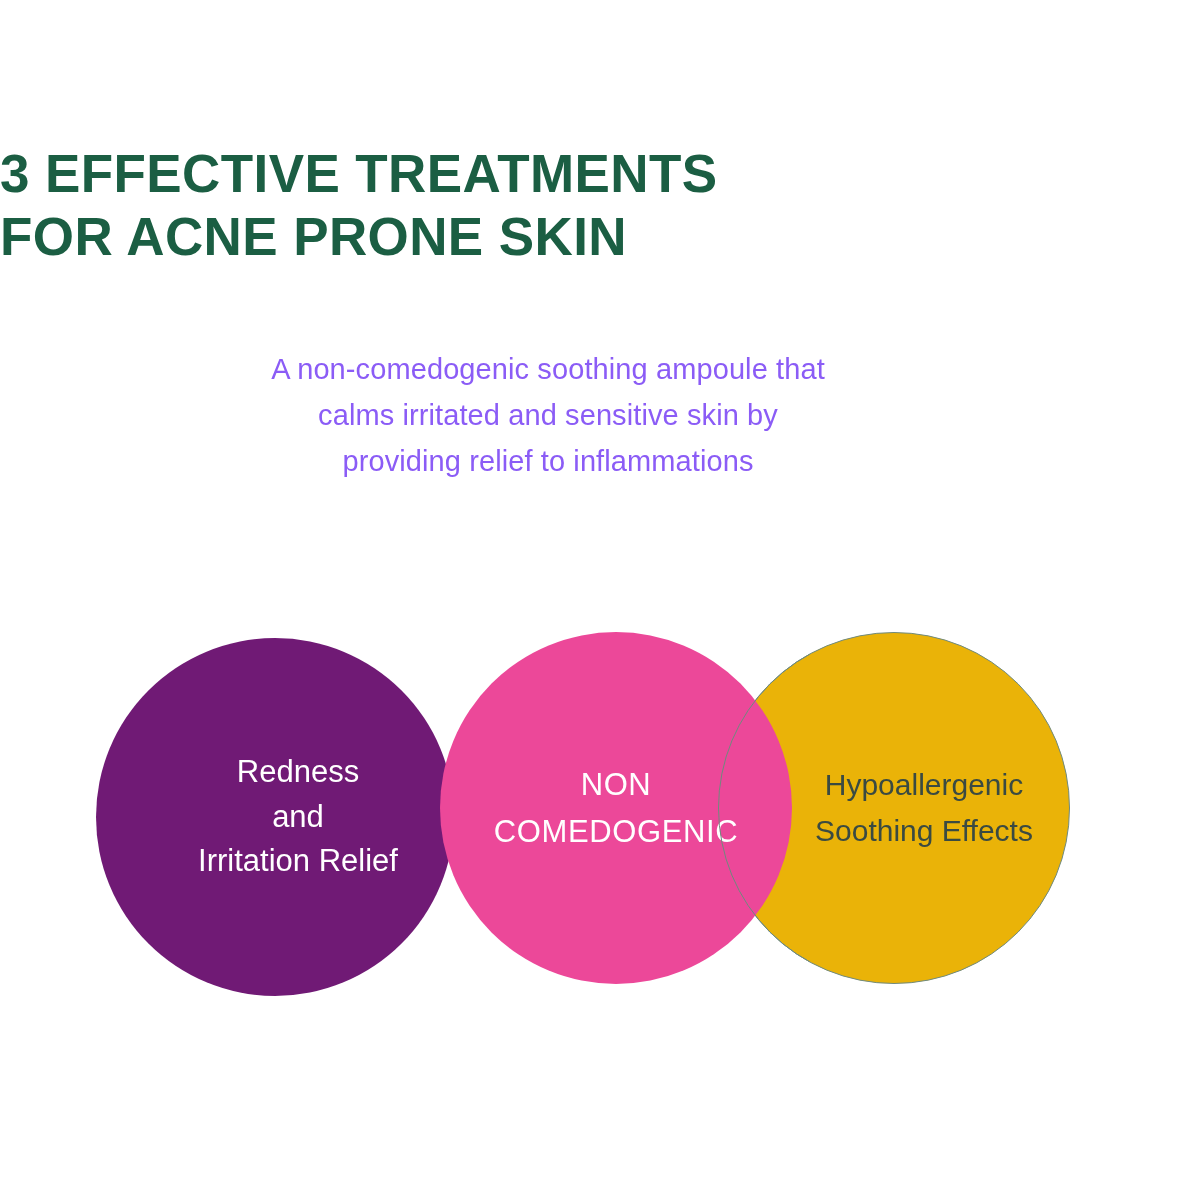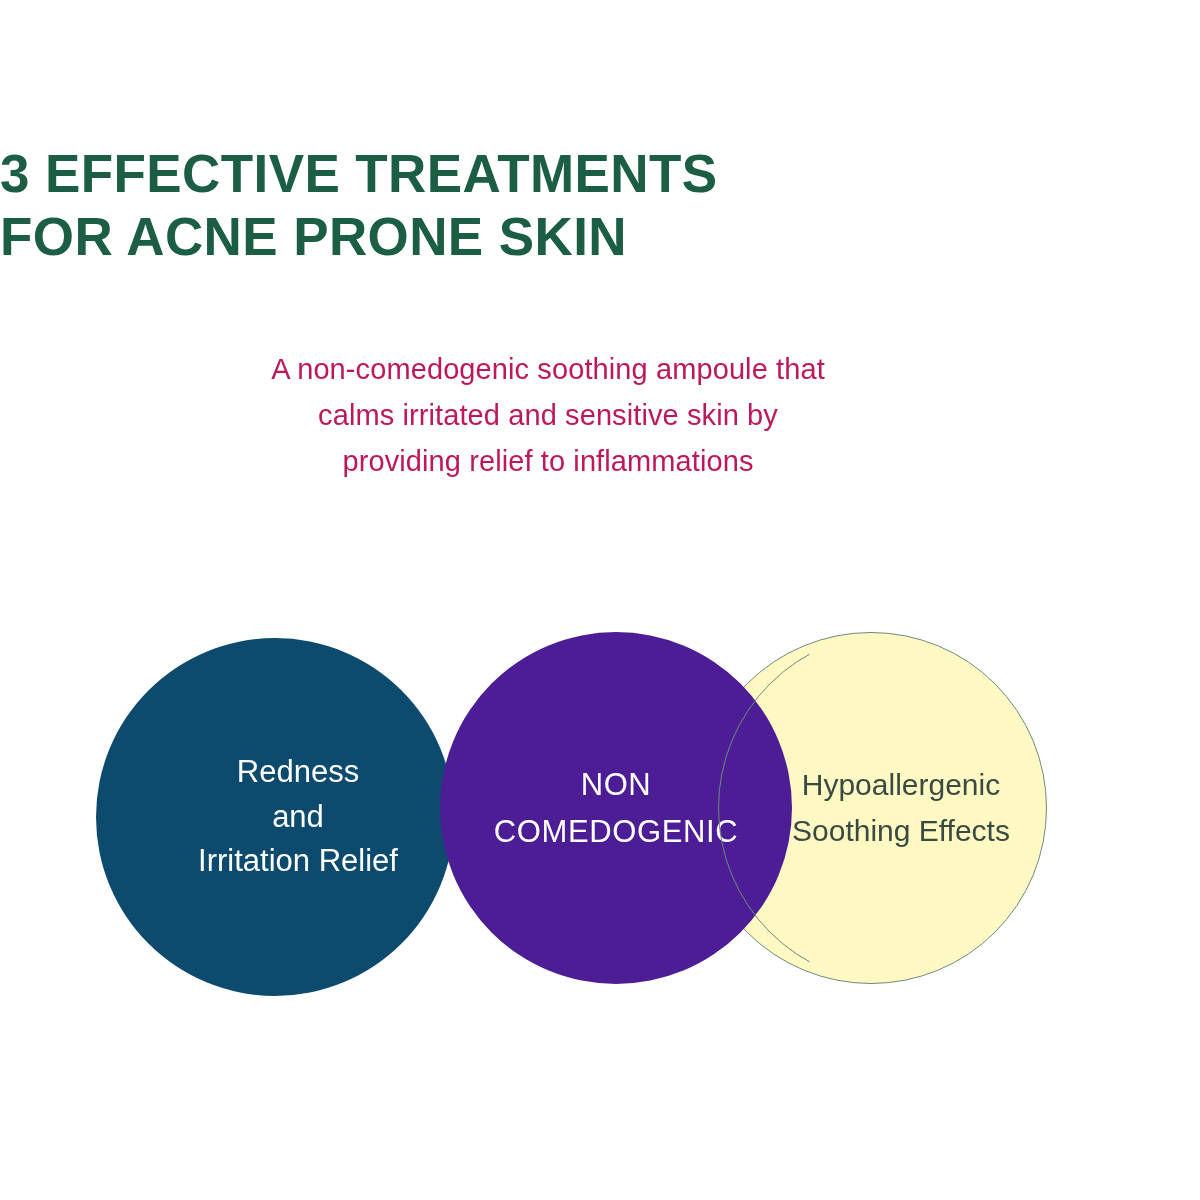--- a/index.html
+++ b/index.html
@@ -41,21 +41,21 @@
     position: absolute;
     left: 0;
     top: 318px;
     width: 1096px;
     text-align: center;
     font-family: "Liberation Sans", sans-serif;
     font-weight: 400;
     font-size: 29px;
     line-height: 1.58;
     letter-spacing: 0.1px;
-    color: #be185d;
+    color: #8b5cf6;
     white-space: pre-line;
   }
 
   
   .venn {
     position: absolute;
     left: 0;
     top: 600px;
     width: 1200px;
     height: 440px;
@@ -76,54 +76,54 @@
     font-family: "Liberation Sans", sans-serif;
     font-weight: 400;
   }
 
   
   #circle-left {
     left: 96px;
     top: 38px;
     width: 358px;
     height: 358px;
-    background: #0c4a6e;
+    background: #701a75;
     z-index: 1;
   }
   #circle-left .venn-label {
     color: #ffffff;
     font-size: 31px;
     line-height: 1.45;
     padding-left: 46px;
   }
 
   
   #circle-right {
-    left: 695px;
+    left: 718px;
     top: 32px;
     width: 352px;
     height: 352px;
-    background: #fef9c3;
+    background: #eab308;
     border: 1.4px solid #6f8a7e;
     z-index: 2;
   }
   #circle-right .venn-label {
     color: #3a4a42;
     font-size: 30px;
     line-height: 1.52;
     padding-left: 60px;
   }
 
   
   #circle-middle {
     left: 440px;
     top: 32px;
     width: 352px;
     height: 352px;
-    background: #4c1d95;
+    background: #ec4899;
     z-index: 3;
   }
   #circle-middle .venn-label {
     color: #ffffff;
     font-size: 31px;
     line-height: 1.52;
     letter-spacing: 0.6px;
   }
 
   

